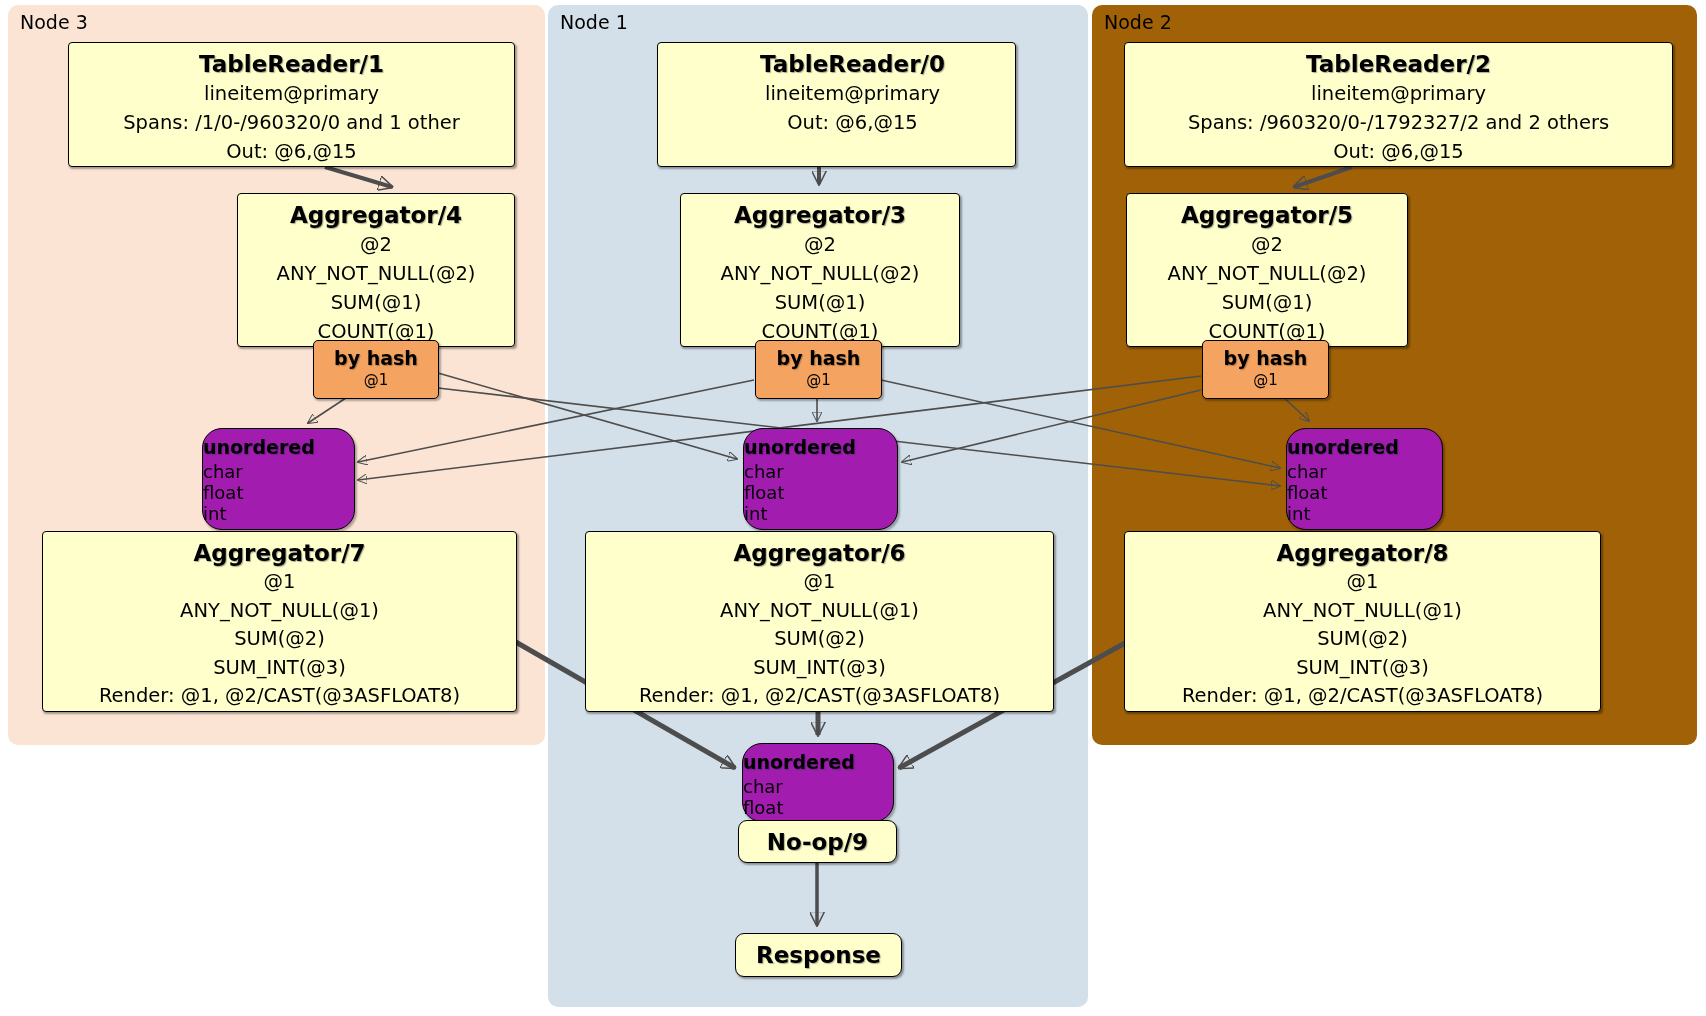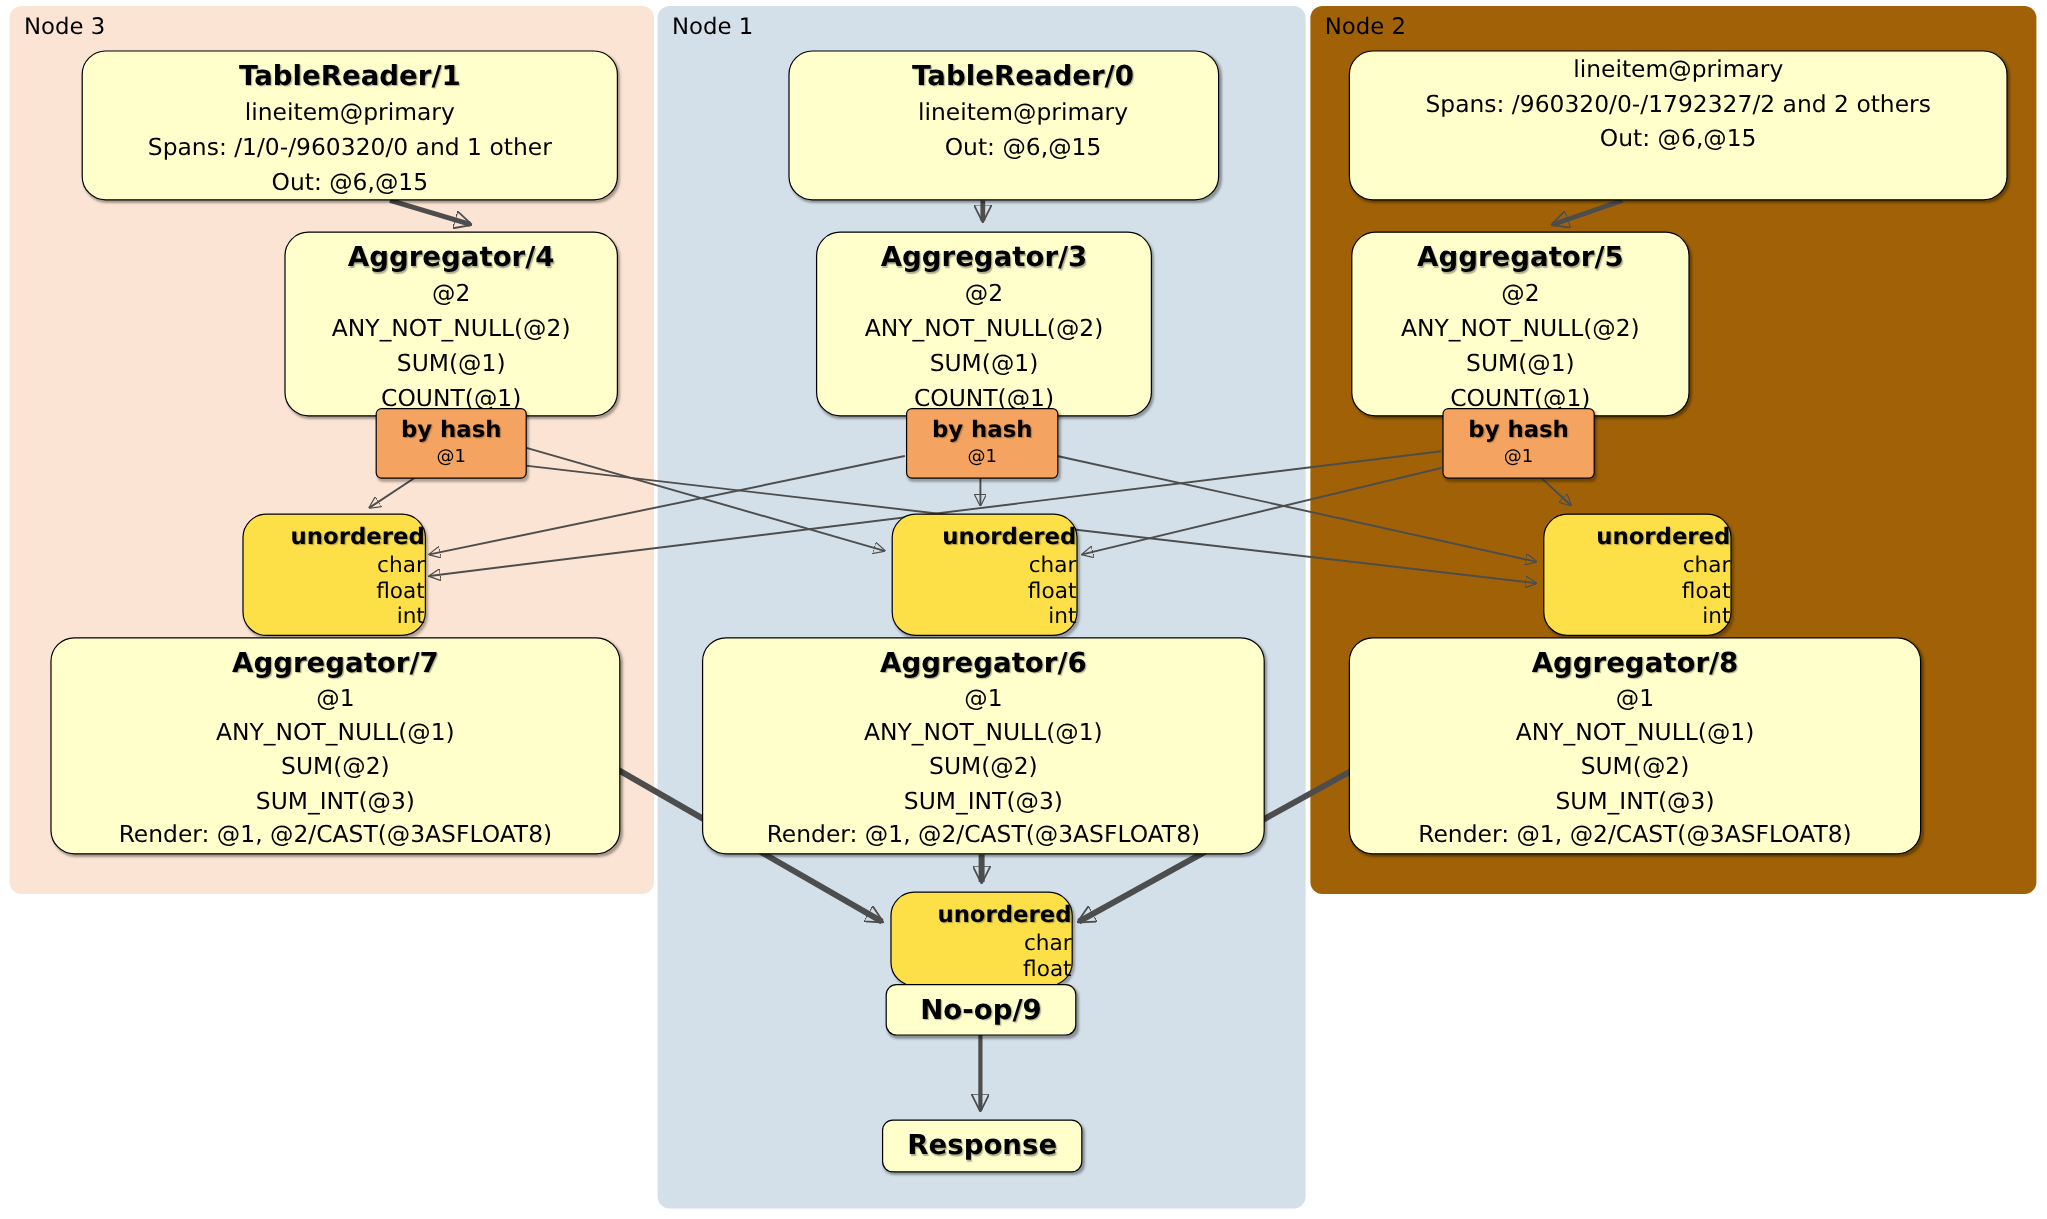--- a/index.html
+++ b/index.html
@@ -12,37 +12,37 @@
   .region-node2 { left:1092px;top:5px; width:605px; height:740px;  background:#a16207; }
   .region-label { position:absolute; left:12px; top:6px; font-size:19px; color:#000; }
 
   svg.edges { position:absolute; left:0; top:0; pointer-events:none; }
   svg.edges path { fill:none; stroke:#4d4d4d; }
   svg.edges path.thin  { stroke-width:1.6px; }
   svg.edges path.mid   { stroke-width:4px; }
   svg.edges path.thick { stroke-width:5px; }
   svg.edges path.noopline { stroke-width:3.5px; }
 
-  .proc { position:absolute; background:#ffffcc; border:1.6px solid #000; border-radius:20px;
+  .proc { position:absolute; background:#ffffcc; border:1.6px solid #000; border-radius:4px;
           text-align:center; box-shadow:1.5px 2px 2px rgba(0,0,0,.35); font-size:19.5px; }
   .proc .title { font-weight:bold; font-size:23px; line-height:30px; padding-top:6px;
                  text-shadow:1px 1px 1px rgba(70,70,70,.45); }
   .proc .line  { line-height:29px; white-space:nowrap; }
   .proc.tall .line { line-height:28.5px; }
   .proc.small { display:flex; align-items:center; justify-content:center; border-radius:9px; }
   .proc.small .title { padding-top:0; line-height:normal; }
 
   .router { position:absolute; background:#f4a460; border:1.6px solid #000; border-radius:5px;
             text-align:center; box-shadow:1.5px 2px 2px rgba(0,0,0,.3); }
   .router .rlabel { font-weight:bold; font-size:19px; line-height:26px; padding-top:4px;
                     text-shadow:1px 1px 1px rgba(80,50,20,.4); }
   .router .rkey { font-size:15px; line-height:18px; }
 
-  .sync { position:absolute; background:#fde047; border:1.6px solid #000; border-radius:20px;
-          text-align:right; box-shadow:1.5px 2px 2px rgba(0,0,0,.3); }
+  .sync { position:absolute; background:#a21caf; border:1.6px solid #000; border-radius:20px;
+          text-align:left; box-shadow:1.5px 2px 2px rgba(0,0,0,.3); }
   .sync .slabel { font-weight:bold; font-size:19px; line-height:28px; padding-top:4px;
                   text-shadow:1px 1px 1px rgba(20,40,90,.35); }
   .sync .stype { font-size:18px; line-height:21px; }
 </style>
 </head>
 <body>
 
 <div class="canvas">
 
   <div class="region region-node3">
@@ -91,20 +91,21 @@
     <div class="line">lineitem@primary</div>
     <div class="line">Spans: /1/0-/960320/0 and 1 other</div>
     <div class="line">Out: @6,@15</div>
   </div>
   <div class="proc" style="left:657px;top:42px;width:325px;height:123px;padding-left:32px;">
     <div class="title">TableReader/0</div>
     <div class="line">lineitem@primary</div>
     <div class="line">Out: @6,@15</div>
   </div>
   <div class="proc" style="left:1124px;top:42px;width:547px;height:123px;">
+    <div class="title">TableReader/2</div>
     <div class="line">lineitem@primary</div>
     <div class="line">Spans: /960320/0-/1792327/2 and 2 others</div>
     <div class="line">Out: @6,@15</div>
   </div>
 
   <div class="proc" style="left:237px;top:193px;width:276px;height:152px;">
     <div class="title">Aggregator/4</div>
     <div class="line">@2</div>
     <div class="line">ANY_NOT_NULL(@2)</div>
     <div class="line">SUM(@1)</div>

